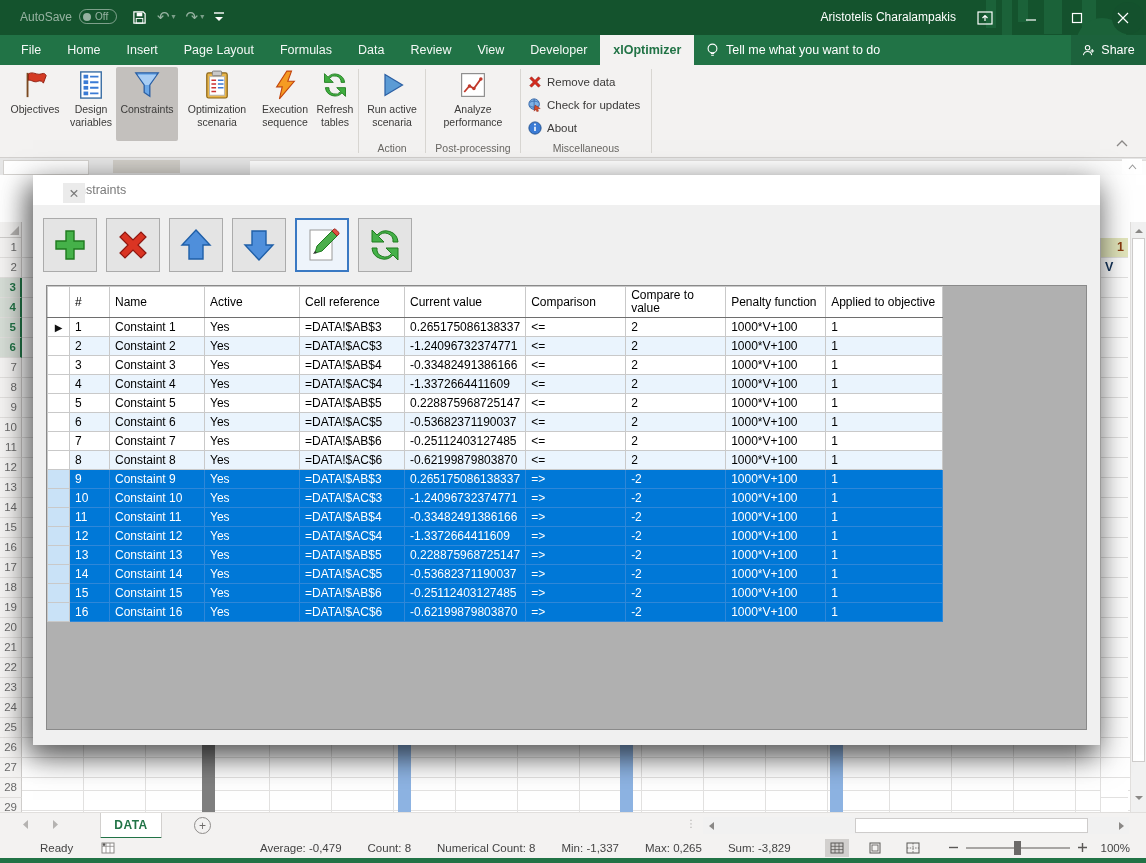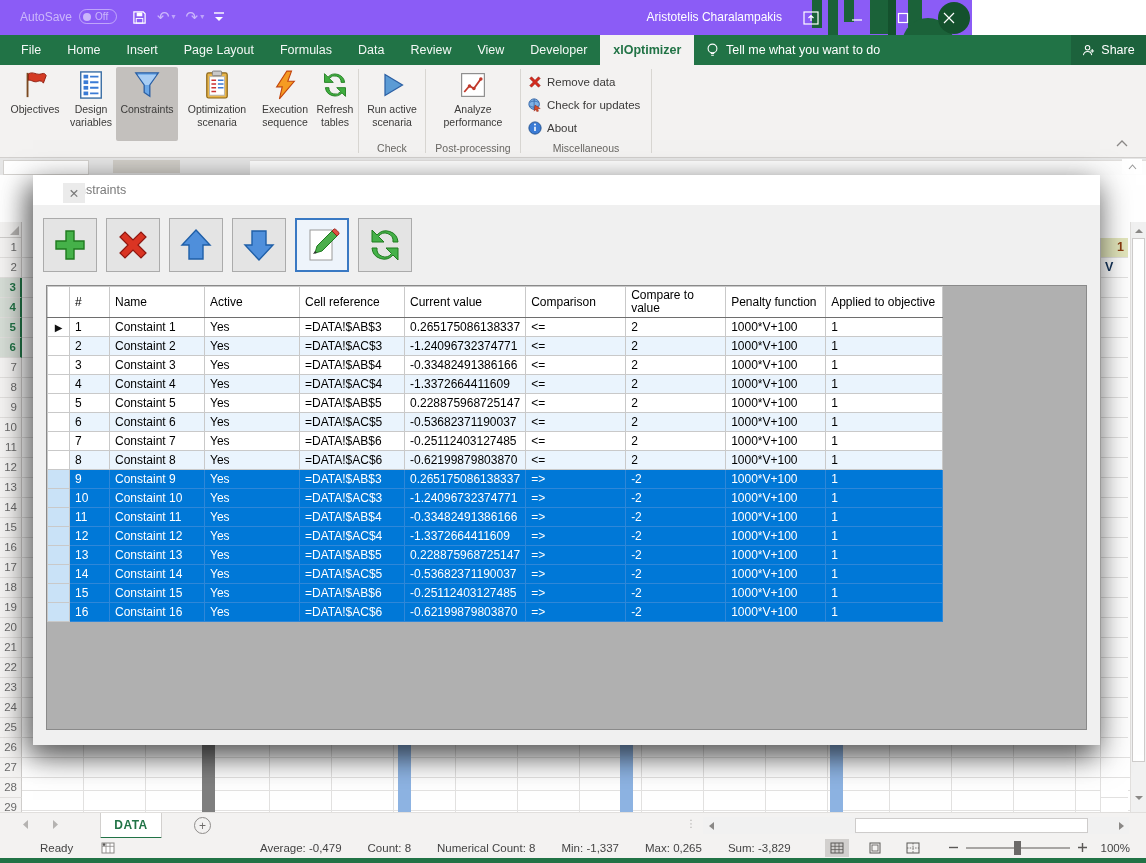--- a/index.html
+++ b/index.html
@@ -2,21 +2,21 @@
 <html><head>
 <meta charset="utf-8">
 <style>
   * { margin:0; padding:0; box-sizing:border-box; }
   html,body { background:#555; }
   body { font-family:"Liberation Sans", sans-serif; }
   .app { position:relative; width:1146px; height:863px; background:#fff; overflow:hidden;
          font-family:"Liberation Sans", sans-serif; }
 
   
-  .titlebar { position:absolute; left:0; top:0; width:972px; height:35px; background:#8b5cf6; z-index:30; }
+  .titlebar { position:absolute; left:0; top:0; width:1146px; height:35px; background:#14532d; z-index:30; }
   .deco { position:absolute; right:0; top:0; width:280px; height:65px; overflow:hidden; pointer-events:none; }
   .autosave { position:absolute; left:20px; top:9px; display:flex; align-items:center; gap:7px;
               color:rgba(255,255,255,.55); font-size:12px; }
   .as-toggle { width:38px; height:15px; border:1px solid rgba(255,255,255,.45); border-radius:8px;
                display:flex; align-items:center; padding:0 3px; gap:4px; }
   .as-dot { width:8px; height:8px; border-radius:50%; background:rgba(255,255,255,.55); }
   .as-state { font-size:10px; color:rgba(255,255,255,.55); }
   .qat { position:absolute; left:132px; top:6px; display:flex; align-items:center; gap:10px; color:#fff; }
   .qbtn { display:flex; align-items:center; color:#fff; font-size:15px; line-height:22px; }
   .qcaret { font-size:8px; color:rgba(255,255,255,.8); margin-left:2px; }
@@ -299,21 +299,21 @@
     </div>
     <div class="rsep" style="left:358px;"></div>
 
     <div class="rgroup" style="left:360px; width:64px;">
       <div class="bigbtn" style="left:1px; width:62px;">
         <svg width="28" height="30" viewBox="0 0 32 32">
             <path d="M8 4l20 12L8 28z" fill="#5b9bd5" stroke="#2b5fa3" stroke-width="1.4"></path>
           </svg>
         <span class="blabel">Run active scenaria</span>
       </div>
-      <div class="rgrplabel">Check</div>
+      <div class="rgrplabel">Action</div>
     </div>
     <div class="rsep" style="left:425px;"></div>
 
     <div class="rgroup" style="left:427px; width:92px;">
       <div class="bigbtn" style="left:10px; width:72px;">
         <svg width="28" height="30" viewBox="0 0 32 32">
             <rect x="3" y="3" width="26" height="26" fill="#fff" stroke="#8a8a8a" stroke-width="1.3"></rect>
             <path d="M6 24l6-7 5 3 8-11" fill="none" stroke="#c0392b" stroke-width="2"></path>
             <circle cx="12" cy="17" r="2" fill="#c0392b"></circle>
             <circle cx="17" cy="20" r="2" fill="#c0392b"></circle>

